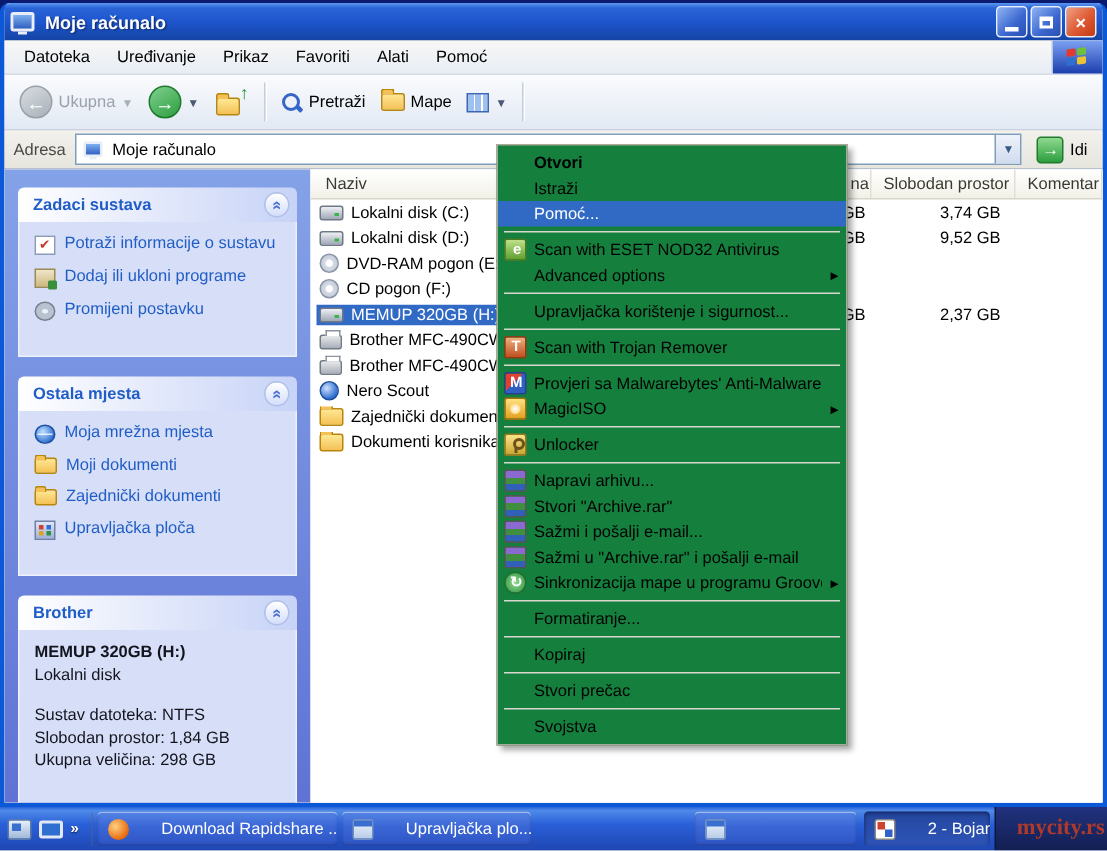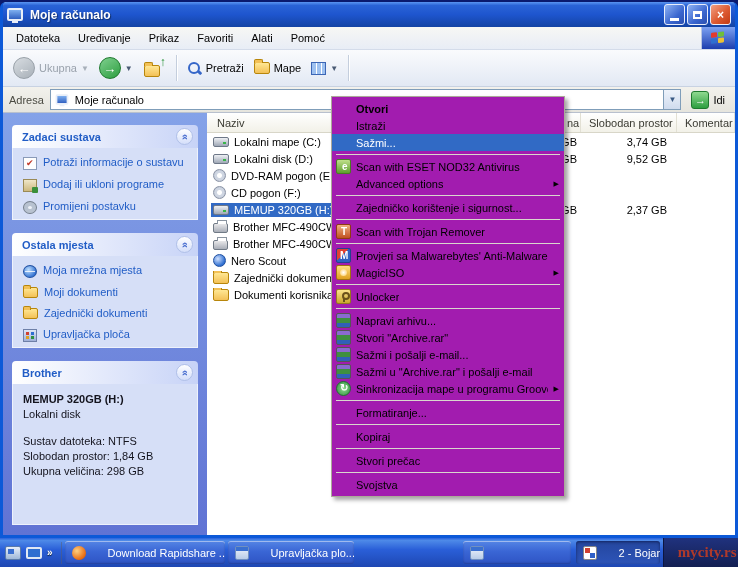--- a/index.html
+++ b/index.html
@@ -73,21 +73,21 @@
   .go-box{width:18px;height:18px;border-radius:3px;background:linear-gradient(#8fd98f,#2d9e3f);border:1px solid #1f7a2e;color:#fff;display:flex;align-items:center;justify-content:center;font-weight:bold}
   .go-box::before{content:"→"}
 
   
   .content{display:flex;height:422px;background:#fff}
   .sidebar{width:204px;background:linear-gradient(180deg,#84a2e8,#6073d4);padding:12px 9px 10px;display:flex;flex-direction:column;overflow:hidden;flex:none}
   .panel{margin-bottom:13px}
   .panel-header{height:23px;border-radius:4px 4px 0 0;background:linear-gradient(90deg,#ffffff,#c7d3f7);display:flex;align-items:center;justify-content:space-between;padding:0 5px 0 10px;color:#215dc6;font-weight:bold;cursor:pointer}
   .chevron{width:17px;height:17px;border-radius:50%;background:linear-gradient(#fff,#d4defa);border:1px solid #b0c0e8;color:#4a6fd0;display:flex;align-items:center;justify-content:center;flex:none}
   .chevron::before{content:"»";transform:rotate(-90deg);font-size:11px;font-weight:bold;display:block}
-  .panel-body{background:#d6dff7;border:1px solid #eef2fc;border-top:0;padding:8px 4px 3px 10px}
+  .panel-body{background:#d6dff7;border:1px solid #eef2fc;border-top:0;padding:8px 4px 21px 10px}
   .task-link{display:flex;gap:6px;align-items:flex-start;margin-bottom:8px;color:#215dc6;cursor:pointer}
   .task-link:last-child{margin-bottom:2px}
   .task-label{line-height:13px;max-width:150px}
   .details-panel{flex:1;margin-bottom:0;display:flex;flex-direction:column}
   .details-panel .panel-body{flex:1}
   .detail-line{line-height:15px;color:#14141e}
   .detail-line.bold{font-weight:bold}
   .detail-line.gap{margin-top:12px}
 
   
@@ -126,21 +126,21 @@
   .fi-drive::after{content:"";position:absolute;right:2px;bottom:2px;width:3px;height:2px;background:#39b54a}
   .fi-cd{width:13px;height:13px;border-radius:50%;border:1px solid #8b94a6;
     background:radial-gradient(circle at 50% 50%,#fff 0 2px,#cfd6e2 3px 55%,#aab4c6 100%)}
   .fi-printer{width:15px;height:10px;background:linear-gradient(#e8e8ea,#a9aeb8);border:1px solid #707a86;border-radius:2px;margin-top:2px}
   .fi-printer::before{content:"";position:absolute;left:3px;top:-4px;width:8px;height:3px;background:#fff;border:1px solid #8a94a0;border-bottom:0}
   .fi-nero{width:13px;height:13px;border-radius:50%;background:radial-gradient(circle at 35% 35%,#cfe0ff,#2f6fd0 70%);border:1px solid #1f4fa0}
   .fi-folder{width:16px;height:12px;background:linear-gradient(#ffe793,#f3c157);border:1px solid #b8860b;border-radius:2px}
   .fi-folder::before{content:"";position:absolute;top:-4px;left:-1px;width:7px;height:3px;background:#f3c157;border:1px solid #b8860b;border-bottom:none;border-radius:2px 2px 0 0}
 
   
-  .context-menu{position:absolute;left:331px;top:96px;width:234px;background:#a21caf;border:1px solid #aca899;box-shadow:3px 3px 4px rgba(0,0,0,.35);padding:3px 0;z-index:60}
+  .context-menu{position:absolute;left:331px;top:96px;width:234px;background:#15803d;border:1px solid #aca899;box-shadow:3px 3px 4px rgba(0,0,0,.35);padding:3px 0;z-index:60}
   .mitem{display:flex;align-items:center;height:17px;padding:0 16px 0 4px;position:relative;white-space:nowrap;cursor:pointer}
   .mitem.bold{font-weight:bold}
   .mitem.hl{background:#316ac5;color:#fff}
   .mlabel{overflow:hidden}
   .msep{height:1px;background:#d9d7cd;margin:3px 4px}
   .subarrow{position:absolute;right:5px;top:50%;transform:translateY(-50%);font-size:7px}
   .ci{width:15px;height:15px;margin-right:5px;flex:none;position:relative;border-radius:2px}
   .ci-eset{background:linear-gradient(#bfe08a,#5f9e2f);border:1px solid #4a7a24}
   .ci-eset::before{content:"e";position:absolute;left:5px;top:1px;color:#fff;font-weight:bold;font-size:10px}
   .ci-trojan-remover{background:linear-gradient(#f0b080,#c05020);border:1px solid #8f3a12}
@@ -335,21 +335,21 @@
           <span class="hc hc-name">Naziv</span>
           <span class="hc hc-size">na</span>
           <span class="hc hc-free">Slobodan prostor</span>
           <span class="hc hc-comment">Komentar</span>
         </div>
         <div id="file-rows">
             <div class="frow">
               <span class="ncell">
                 <span class="nsel">
                   <span class="fi fi-drive"></span>
-                  <span class="fname">Lokalni mape (C:)</span>
+                  <span class="fname">Lokalni disk (C:)</span>
                 </span>
               </span>
               <span class="fsize">GB</span>
               <span class="ffree">3,74 GB</span>
             </div>
             <div class="frow">
               <span class="ncell">
                 <span class="nsel">
                   <span class="fi fi-drive"></span>
                   <span class="fname">Lokalni disk (D:)</span>
@@ -448,36 +448,36 @@
       <div class="mitem bold">
         <span class="ci"></span>
         <span class="mlabel">Otvori</span>
       </div>
       <div class="mitem">
         <span class="ci"></span>
         <span class="mlabel">Istraži</span>
       </div>
       <div class="mitem hl">
         <span class="ci"></span>
-        <span class="mlabel">Sažmi...</span>
+        <span class="mlabel">Pomoć...</span>
       </div>
       <div class="msep"></div>
       <div class="mitem">
         <span class="ci ci-eset"></span>
         <span class="mlabel">Scan with ESET NOD32 Antivirus</span>
       </div>
       <div class="mitem">
         <span class="ci"></span>
         <span class="mlabel">Advanced options</span>
         <span class="subarrow">▶</span>
       </div>
       <div class="msep"></div>
       <div class="mitem">
         <span class="ci"></span>
-        <span class="mlabel">Zajedničko korištenje i sigurnost...</span>
+        <span class="mlabel">Upravljačka korištenje i sigurnost...</span>
       </div>
       <div class="msep"></div>
       <div class="mitem">
         <span class="ci ci-trojan-remover"></span>
         <span class="mlabel">Scan with Trojan Remover</span>
       </div>
       <div class="msep"></div>
       <div class="mitem">
         <span class="ci ci-malwarebytes"></span>
         <span class="mlabel">Provjeri sa Malwarebytes' Anti-Malware</span>

